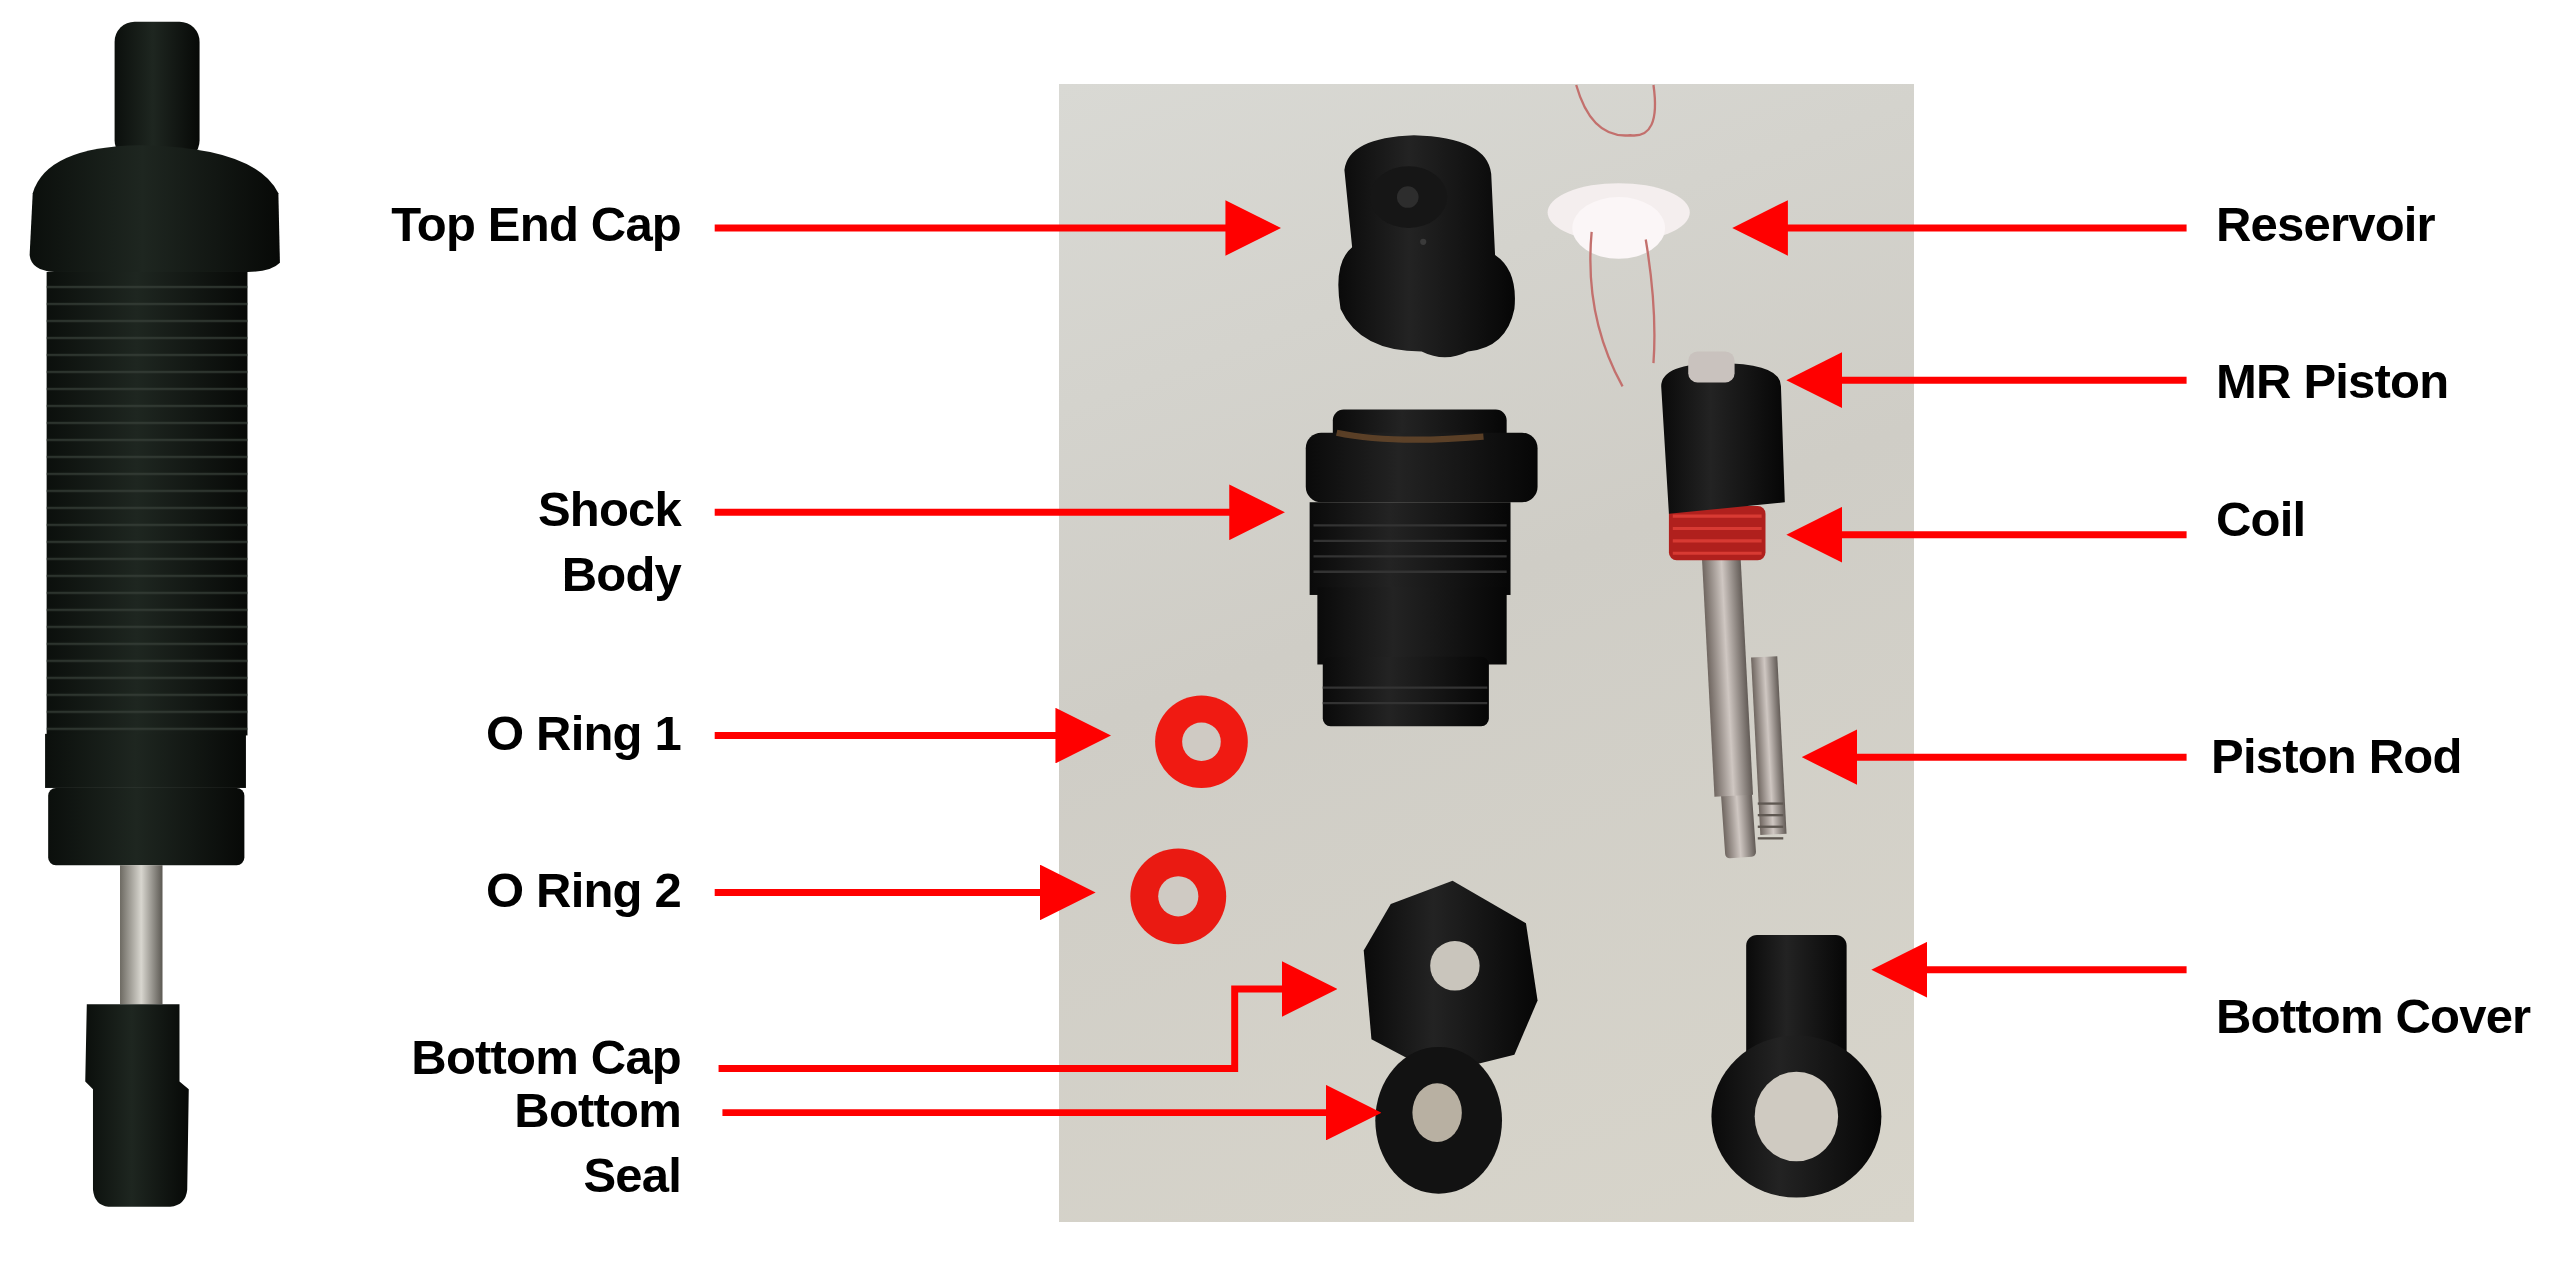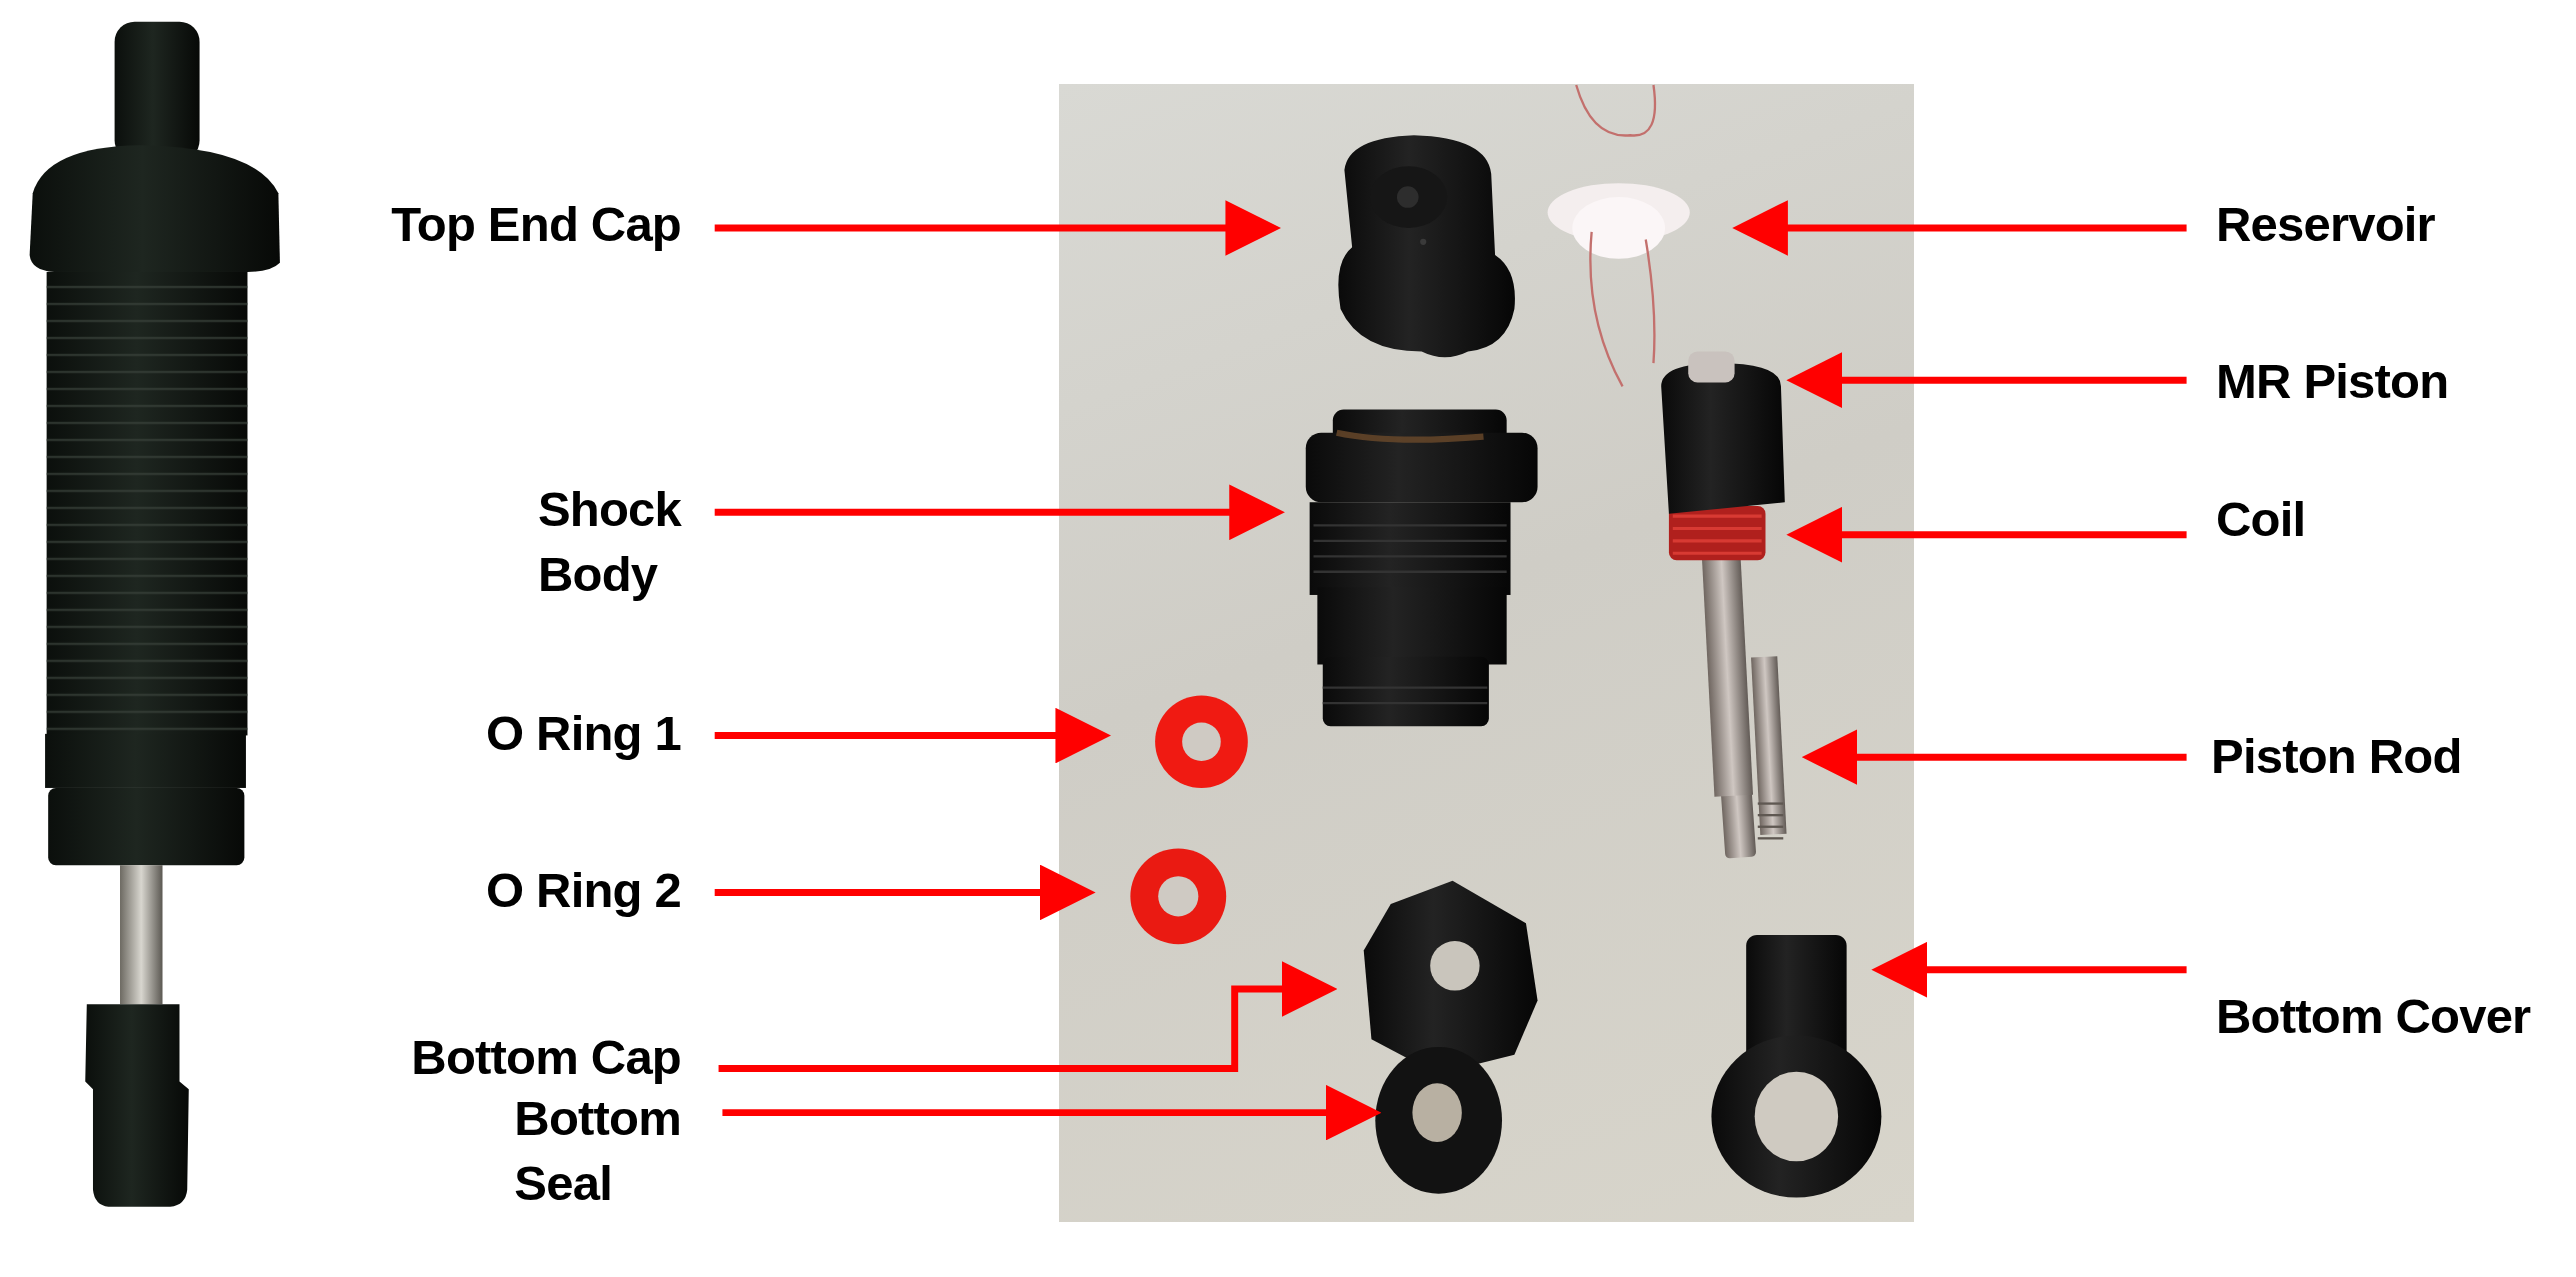--- a/index.html
+++ b/index.html
@@ -1,20 +1,20 @@
 <!DOCTYPE html>
 <html style="font-size:12.4px"><head>
 <meta charset="utf-8">
 <style>
   html, body { margin: 0; padding: 0; background: #ffffff; }
   body { width: 2576px; height: 1278px; position: relative; overflow: hidden;
          font-family: "Liberation Sans", "DejaVu Sans", sans-serif; }
   .label { position: absolute; font-weight: bold; color: #000; font-size: 49px;
            line-height: 65px; white-space: nowrap; letter-spacing: -0.8px; }
-  .label.left { }
+  .label.left { text-align: right; }
   .label.right { text-align: right; }
   svg.layer { position: absolute; left: 0; top: 0; }
   .photo-frame { position: absolute; left: 1059px; top: 84px; width: 855px; height: 1138px;
                  background: linear-gradient(160deg, #d9d9d4 0%, #cfcdc6 45%, #d8d5cb 100%); }
 </style>
 </head>
 <body>
 
 <svg class="layer" width="325" height="1236" viewBox="0 0 420 1600">
   <defs>
@@ -180,21 +180,21 @@
 </div>
 <div class="label left" style="right:1895px; top:701px;">
   <span>O Ring 1</span>
 </div>
 <div class="label left" style="right:1895px; top:858px;">
   <span>O Ring 2</span>
 </div>
 <div class="label left" style="right:1895px; top:981px;margin-top:44px;">
   <span>Bottom Cap</span>
 </div>
-<div class="label left" style="right:1895px; top:1078px;margin-top:8px;">
+<div class="label left" style="right:1895px; top:1078px;">
   <div>Bottom</div>
   <div>Seal</div>
 </div>
 
 <div class="label right" style="left:2216px; top:192px;">
   <span>Reservoir</span>
 </div>
 <div class="label right" style="left:2216px; top:349px;">
   <span>MR Piston</span>
 </div>

